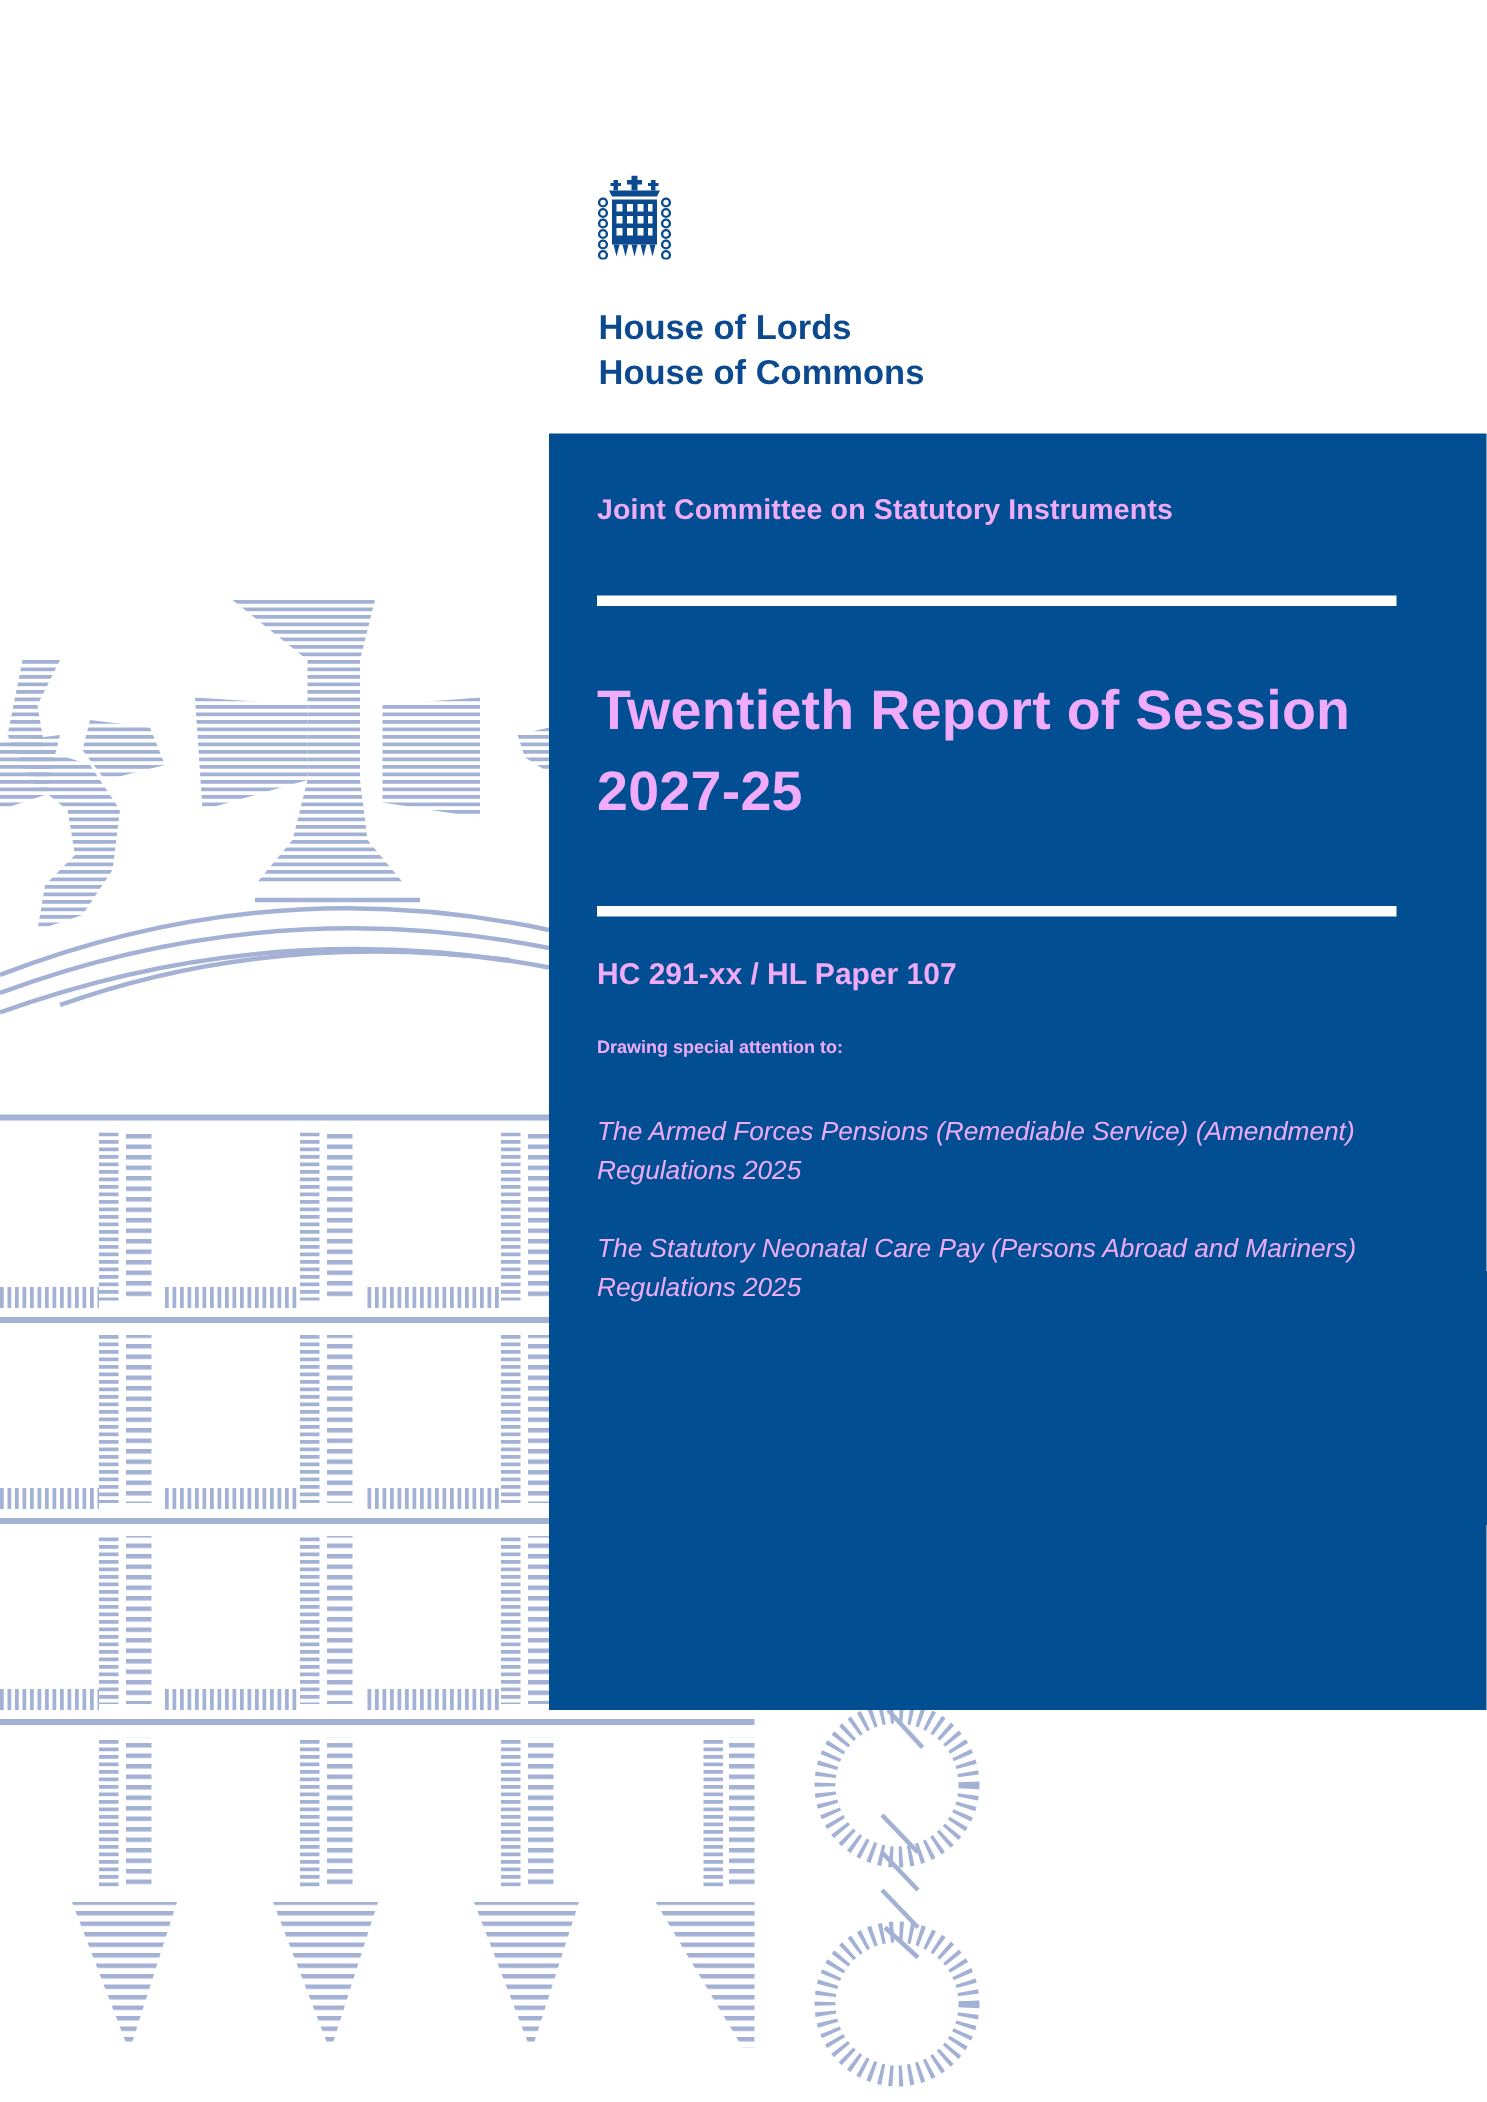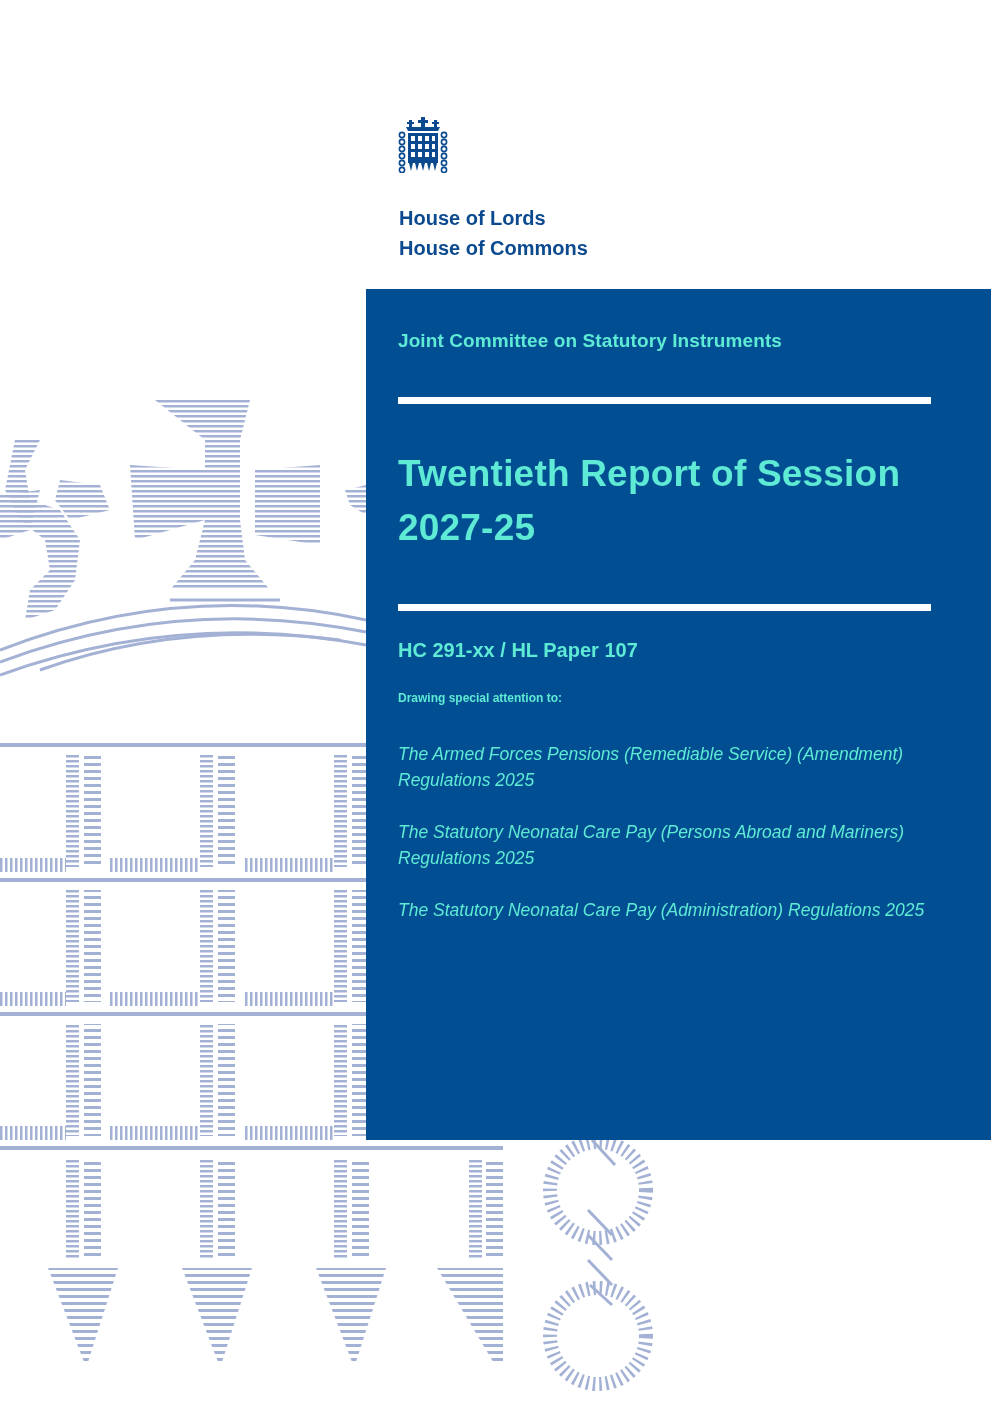--- a/index.html
+++ b/index.html
@@ -3,25 +3,25 @@
 <meta charset="utf-8">
 <style>
   html, body { margin: 0; padding: 0; }
   body {
     width: 991px; height: 1401px; position: relative; overflow: hidden;
     background: #ffffff;
     font-family: "Liberation Sans", "DejaVu Sans", sans-serif;
   }
   .bg-art { position: absolute; left: 0; top: 0; width: 991px; height: 1401px; z-index: 0; }
   .logo { position: absolute; left: 398px; top: 117px; width: 50px; height: 56px; z-index: 2; }
-  .houses { position: absolute; left: 399px; top: 203px; z-index: 2; color: #0b4a8f; font-weight: bold; font-size: 20px; line-height: 30px; }
+  .houses { position: absolute; left: 399px; top: 203px; z-index: 2; color: #0b4a8f; font-weight: bold; font-size: 23px; line-height: 30px; }
   .houses div { margin: 0; }
   .panel {
     position: absolute; left: 366px; top: 289px; width: 625px; height: 851px;
-    background: #014f92; z-index: 3; color: #5eead4;
+    background: #014f92; z-index: 3; color: #f0abfc;
   }
   .committee { position: absolute; left: 32px; top: 41px; font-size: 19px; font-weight: bold; letter-spacing: 0.1px; }
   .rule { position: absolute; left: 32px; width: 533px; height: 7px; background: #ffffff; }
   .rule.r1 { top: 108px; }
   .rule.r2 { top: 315px; }
   .title { position: absolute; left: 32px; top: 158px; width: 560px; font-size: 37px; font-weight: bold; line-height: 54px; letter-spacing: 0.2px; }
   .paper { position: absolute; left: 32px; top: 350px; font-size: 20px; font-weight: bold; }
   .attention { position: absolute; left: 32px; top: 402px; font-size: 12px; font-weight: bold; }
   .instruments { position: absolute; left: 32px; top: 452px; width: 545px; }
   .instrument { font-size: 17.5px; font-style: italic; line-height: 26px; margin: 0 0 26px 0; }
@@ -190,15 +190,14 @@
   <div class="title">
     <div>Twentieth Report of Session</div>
     <div>2027-25</div>
   </div>
   <div class="rule r2"></div>
   <div class="paper">HC 291-xx / HL Paper 107</div>
   <div class="attention">Drawing special attention to:</div>
   <div class="instruments">
     <p class="instrument">The Armed Forces Pensions (Remediable Service) (Amendment) Regulations 2025</p>
     <p class="instrument">The Statutory Neonatal Care Pay (Persons Abroad and Mariners) Regulations 2025</p>
-    <p class="instrument">The Statutory Neonatal Care Pay (Administration) Regulations 2025</p>
   </div>
 </div>
 
 </body></html>

